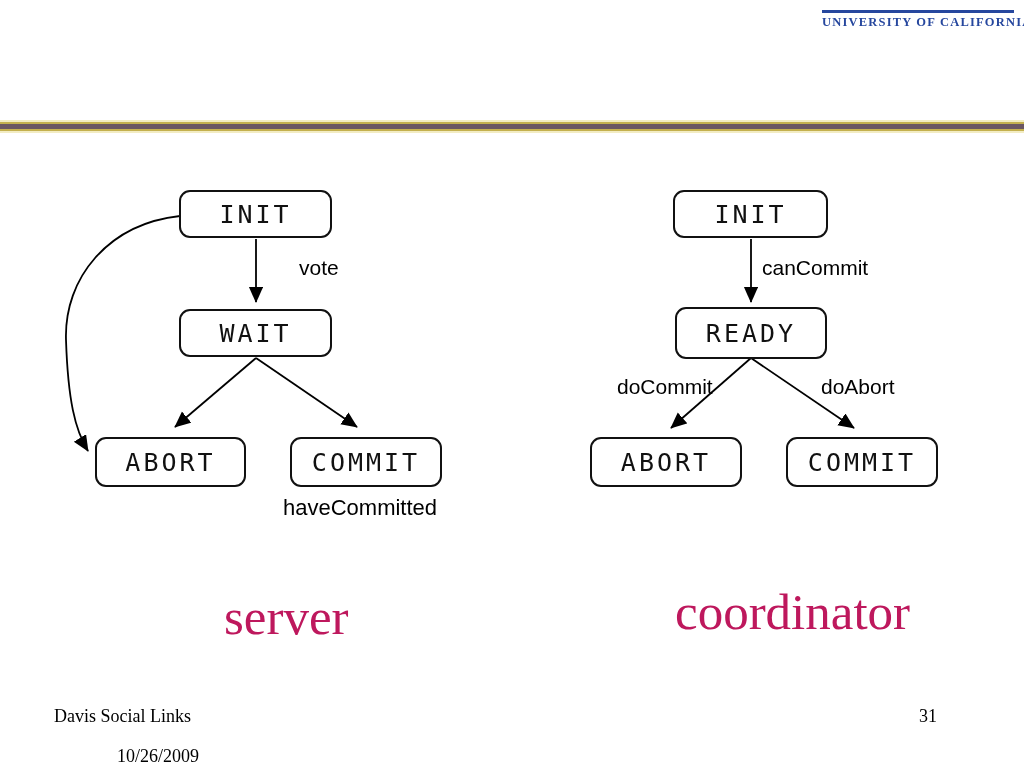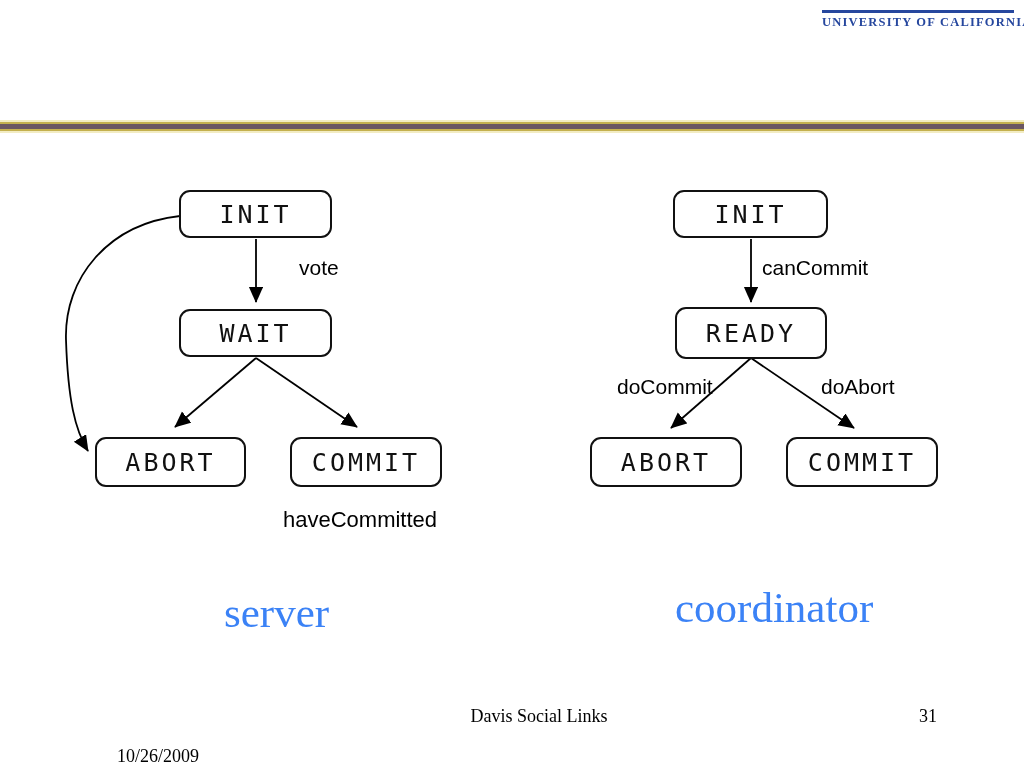--- a/index.html
+++ b/index.html
@@ -91,22 +91,22 @@
     position: absolute;
     font-family: "Liberation Sans", sans-serif;
     font-size: 22px;
     color: #000000;
     white-space: nowrap;
   }
 
   .caption {
     position: absolute;
     font-family: "Liberation Serif", serif;
-    font-size: 43px;
-    color: #3b82f6;
+    font-size: 51px;
+    color: #be185d;
     white-space: nowrap;
   }
 
   .arrow-layer {
     position: absolute;
     left: 0;
     top: 0;
     width: 1024px;
     height: 768px;
     pointer-events: none;
@@ -155,32 +155,32 @@
     <path d="M 751,358 L 671,428" fill="none" stroke="#000" stroke-width="1.8" marker-end="url(#ah)"></path>
     <path d="M 751,358 L 854,428" fill="none" stroke="#000" stroke-width="1.8" marker-end="url(#ah)"></path>
   </svg>
 
   <div>
     <div class="node" style="left:179px; top:190px; width:153px; height:48px;">INIT</div>
     <div class="edge-label" style="left:276px; top:256px;margin-left:23px;">vote</div>
     <div class="node" style="left:179px; top:309px; width:153px; height:48px;">WAIT</div>
     <div class="node" style="left:95px; top:437px; width:151px; height:50px;">ABORT</div>
     <div class="node" style="left:290px; top:437px; width:152px; height:50px;">COMMIT</div>
-    <div class="note-label" style="left:283px; top:495px;margin-top:12px;">haveCommitted</div>
+    <div class="note-label" style="left:283px; top:495px;">haveCommitted</div>
     <div class="caption" style="left:224px; top:588px;">server</div>
   </div>
 
   <div>
     <div class="node" style="left:673px; top:190px; width:155px; height:48px;">INIT</div>
     <div class="edge-label" style="left:762px; top:256px;">canCommit</div>
     <div class="node" style="left:675px; top:307px; width:152px; height:52px;">READY</div>
     <div class="edge-label" style="left:617px; top:375px;">doCommit</div>
     <div class="edge-label" style="left:821px; top:375px;">doAbort</div>
     <div class="node" style="left:590px; top:437px; width:152px; height:50px;">ABORT</div>
     <div class="node" style="left:786px; top:437px; width:152px; height:50px;">COMMIT</div>
     <div class="caption" style="left:675px; top:583px;">coordinator</div>
   </div>
 
   <div class="footer-item" style="left:85px; top:746px;margin-left:32px;">10/26/2009</div>
-  <div class="footer-item" style="left:16px; right:0; top:706px; text-align:center;padding-left:38px;">Davis Social Links</div>
+  <div class="footer-item" style="left:16px; right:0; top:706px; padding-left:38px;">Davis Social Links</div>
   <div class="footer-item" style="left:919px; top:706px;">31</div>
 
 </div>
 
 </body></html>

